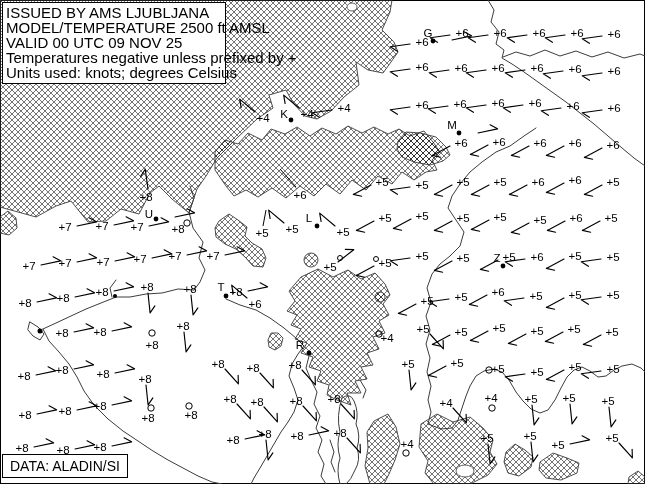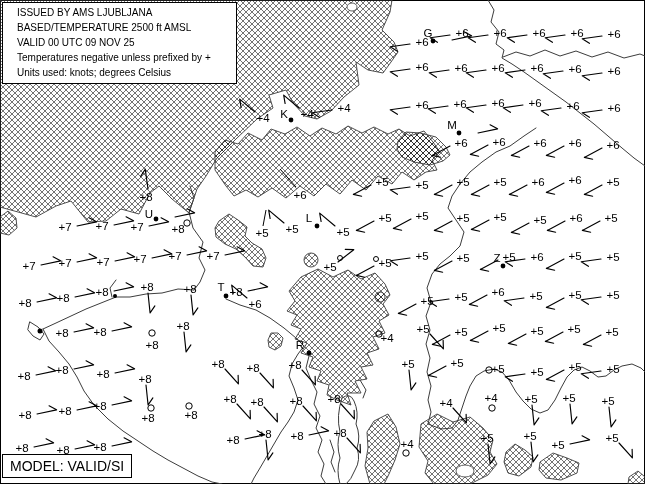--- a/index.html
+++ b/index.html
@@ -1,19 +1,19 @@
 <!DOCTYPE html>
 <html><head>
 <meta charset="utf-8">
 <style>
   html,body{margin:0;padding:0;background:#fff;}
   #stage{position:relative;width:645px;height:484px;background:#fff;outline:1px solid #000;outline-offset:-1px;overflow:hidden;font-family:"Liberation Sans",sans-serif;}
   #map-svg{position:absolute;left:0;top:0;}
   .infobox{position:absolute;background:#fff;border:1px solid #000;color:#000;}
-  #header-box{left:2px;top:2px;width:216px;padding:2px 3px 3px 14px;font-size:10px;line-height:15px;white-space:nowrap;}
+  #header-box{left:2px;top:2px;width:216px;padding:2px 3px 3px 3px;font-size:15px;line-height:15px;white-space:nowrap;}
   #model-box{left:2px;top:454px;padding:3px 7px;font-size:14px;}
   .b{font-weight:normal;}
   text{font-family:"Liberation Sans",sans-serif;}
 </style>
 </head>
 <body>
 
 <div id="stage">
   <svg id="map-svg" width="645" height="484" viewBox="0 0 645 484">
       <defs>
@@ -562,22 +562,22 @@
       <text x="497" y="262" font-size="11.5" text-anchor="middle" fill="#000000">Z</text>
       <circle cx="503" cy="266" r="2.4" fill="#000000"></circle>
       <text x="221" y="291" font-size="11.5" text-anchor="middle" fill="#000000">T</text>
       <circle cx="226" cy="296" r="2.4" fill="#000000"></circle>
       <text x="300" y="349" font-size="11.5" text-anchor="middle" fill="#000000">R</text>
       <circle cx="309" cy="353" r="2.4" fill="#000000"></circle>
     </svg>
 
   <div class="infobox" id="header-box">
       <div><span>ISSUED BY AMS LJUBLJANA</span></div>
-      <div><span>BASED/TEMPERATURE </span><span class="b">2500 ft AMSL</span></div>
+      <div><span>MODEL/TEMPERATURE </span><span class="b">2500 ft AMSL</span></div>
       <div><span class="b">VALID 00 UTC 09 NOV 25</span></div>
       <div><span>Temperatures negative unless prefixed by +</span></div>
       <div><span>Units used: knots; degrees Celsius</span></div>
     </div>
 
   <div class="infobox" id="model-box">
-    <span>MODEL: VALID/SI</span>
+    <span>DATA: ALADIN/SI</span>
   </div>
 </div>
 
 </body></html>

